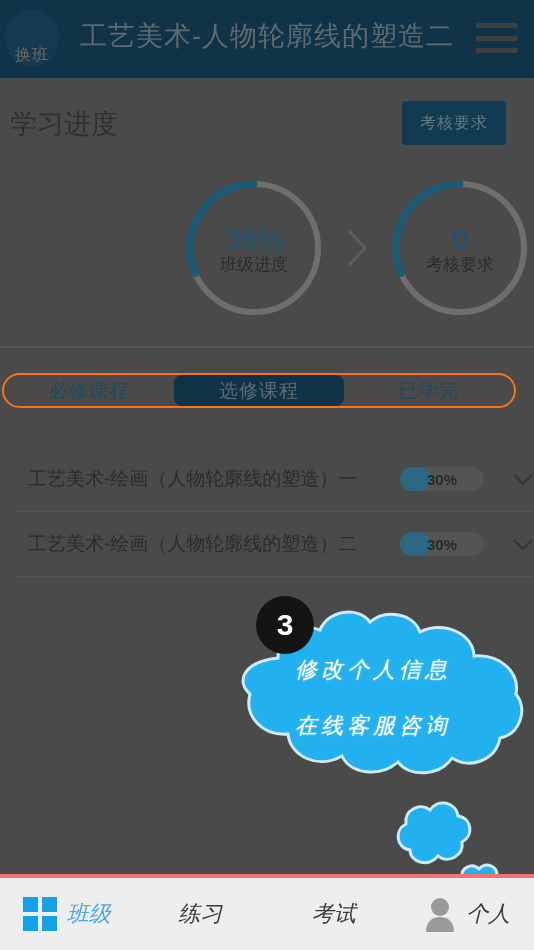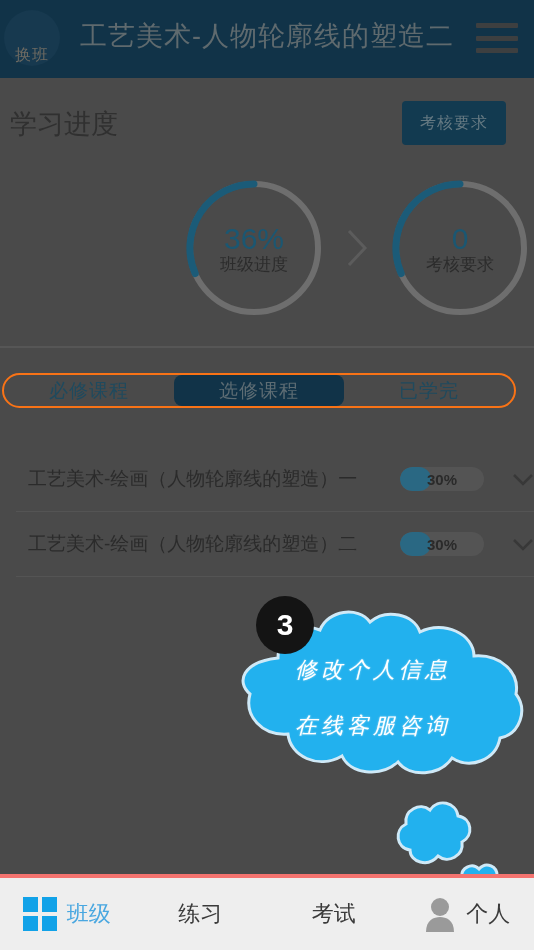--- a/index.html
+++ b/index.html
@@ -193,21 +193,21 @@
     background: #eeeeee;
     border-top: 4px solid #f4736f;
     display: flex; align-items: center;
     z-index: 10;
   }
   .nav-item {
     flex: 1;
     display: flex; align-items: center; justify-content: center;
     gap: 10px;
     background: none; border: none;
-    font-size: 22px; color: #3b3b3b;
+    font-size: 22px; color: #3b3b3b; font-style: italic;
   }
   .nav-item.active .nav-label { color: #49a7e0; }
   .grid-icon {
     width: 34px; height: 34px;
     display: grid;
     grid-template-columns: 1fr 1fr; grid-template-rows: 1fr 1fr;
     gap: 4px;
   }
   .grid-icon i { background: #11a2e8; display: block; }
   .person-icon { width: 32px; height: 36px; display: block; }

